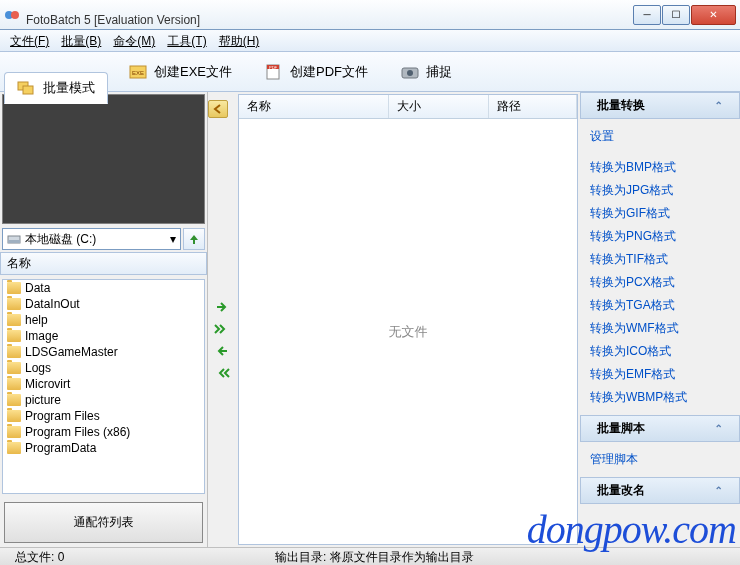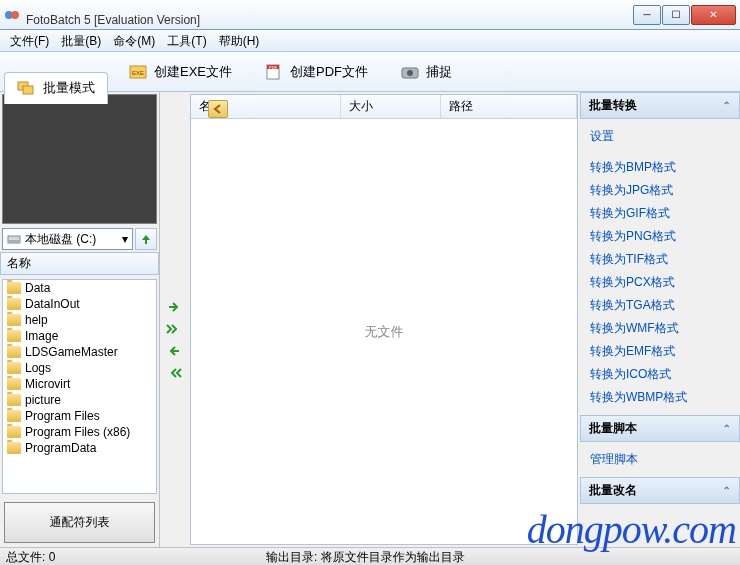--- a/index.html
+++ b/index.html
@@ -10,30 +10,30 @@
 .titlebar { height: 30px; background: linear-gradient(#fdfeff, #e8f0f8); display: flex; align-items: center; padding: 0 4px; border-bottom: 1px solid #7b9cc2; }
 .titlebar-icon { width: 16px; height: 16px; margin-right: 6px; display: inline-flex; }
 .titlebar-title { font-size: 12px; color: #333; flex: 1; margin-top: 11px; }
 .win-controls { display: flex; gap: 1px; }
 .win-btn { width: 28px; height: 20px; border: 1px solid #5a7fb0; border-radius: 2px; display: flex; align-items: center; justify-content: center; font-size: 10px; cursor: pointer; }
 .win-min { background: linear-gradient(#f5f9fd, #d5e5f5); }
 .win-max { background: linear-gradient(#f5f9fd, #d5e5f5); }
 .win-close { width: 45px; background: linear-gradient(#e87a6c, #d14836); color: #fff; border-color: #a03020; }
 
 .menubar { height: 22px; background: linear-gradient(#f8fbfe, #e3edf8); border-bottom: 1px solid #b0c4de; display: flex; padding: 0 4px; }
-.menu-item { padding: 3px 6px; font-size: 12px; cursor: pointer; }
+.menu-item { padding: 3px 6px; font-size: 12px; cursor: pointer; text-decoration: underline; }
 
 .toolbar-tabs { height: 40px; background: linear-gradient(#fafcff, #e8f1fa); border-bottom: 1px solid #b0c4de; display: flex; align-items: center; padding: 0 4px; }
 .tab { display: flex; align-items: center; padding: 6px 12px; font-size: 13px; cursor: pointer; margin-right: 8px; }
 .tab.active { background: #fff; border: 1px solid #b0c4de; border-bottom: 1px solid #fff; border-radius: 4px 4px 0 0; position: relative; top: 1px; margin-top: 30px; }
 .tab-icon { width: 20px; height: 18px; margin-right: 6px; display: inline-flex; align-items: center; justify-content: center; }
 
 .content { display: flex; height: 455px; background: #f0f0f0; }
 
-.left-panel { width: 160px; display: flex; flex-direction: column; border-right: 1px solid #c0c0c0; }
+.left-panel { width: 208px; display: flex; flex-direction: column; border-right: 1px solid #c0c0c0; }
 .preview { height: 130px; background: #404040; border: 1px solid #808080; margin: 2px; }
 .drive-row { display: flex; align-items: center; padding: 2px; background: #f0f0f0; }
 .drive-select { flex: 1; height: 22px; font-size: 12px; border: 1px solid #7b9cc2; background: #fff; display: flex; align-items: center; padding: 0 4px; }
 .up-btn { width: 22px; height: 22px; margin-left: 2px; display: flex; align-items: center; justify-content: center; border: 1px solid #b0c4de; background: linear-gradient(#fafcff,#e0ecf8); cursor: pointer; }
 .folder-header { background: linear-gradient(#f8fbfe, #e3edf8); border: 1px solid #b0c4de; padding: 2px 6px; font-size: 12px; }
 .folder-list { flex: 1; background: #fff; border: 1px solid #b0c4de; margin: 4px 2px; overflow-y: auto; font-family: "SimSun", monospace; }
 .folder-item { display: flex; align-items: center; padding: 1px 4px; font-size: 12px; cursor: pointer; }
 .folder-icon { width: 14px; height: 12px; margin-right: 4px; background: linear-gradient(#fce08e, #e8b84a); border-radius: 1px; position: relative; }
 .folder-icon::before { content: ""; position: absolute; top: -2px; left: 0; width: 5px; height: 2px; background: #e8b84a; border-radius: 1px 1px 0 0; }
 .wildcard-btn { margin: 4px; padding: 11px; text-align: center; font-size: 12px; border: 1px solid #888; background: linear-gradient(#f8f8f8,#e0e0e0); cursor: pointer; }
@@ -42,26 +42,26 @@
 .arrow-btn { width: 18px; height: 14px; cursor: pointer; display: flex; align-items: center; justify-content: center; }
 
 .leftarrow-top-btn { position: absolute; top: 100px; left: 208px; width: 20px; height: 18px; background: linear-gradient(#f8e8a0,#e8c860); border: 1px solid #c0a040; border-radius: 2px; display: flex; align-items: center; justify-content: center; cursor: pointer; }
 
 .center-panel { flex: 1; display: flex; flex-direction: column; background: #fff; border: 1px solid #b0c4de; margin: 2px; }
 .list-header { display: flex; background: linear-gradient(#fafcff,#e8f1fa); border-bottom: 1px solid #c0d0e0; font-size: 12px; }
 .list-col { padding: 3px 8px; border-right: 1px solid #d0dce8; }
 .list-body { flex: 1; display: flex; align-items: center; justify-content: center; color: #888; font-size: 13px; border-radius: 24px; }
 
 .right-panel { width: 160px; background: #f0f0f0; display: flex; flex-direction: column; }
-.section-header { background: linear-gradient(#e8f1fa,#d0e0f0); border: 1px solid #b0c4de; padding: 4px 8px; font-size: 12px; font-weight: bold; display: flex; justify-content: space-between; align-items: center; cursor: pointer; }
+.section-header { background: linear-gradient(#e8f1fa,#d0e0f0); border: 1px solid #b0c4de; padding: 4px 16px; font-size: 12px; font-weight: bold; display: flex; justify-content: space-between; align-items: center; cursor: pointer; }
 .section-body { padding: 6px 10px; font-size: 12px; }
 .link-item { color: #0050c8; padding: 3px 0; cursor: pointer; }
 
 .statusbar { height: 18px; background: linear-gradient(#f0f0f0,#e0e0e0); border-top: 1px solid #c0c0c0; display: flex; font-size: 12px; padding: 1px 6px; }
-.status-left { width: 260px; }
+.status-left { width: 260px; margin-left: 9px; }
 
 .watermark { position: absolute; bottom: 12px; right: 4px; font-size: 40px; color: #1d4ed8; font-family: Georgia, serif; font-style: italic; pointer-events: none; letter-spacing: -1px; text-align: right; }
 
 .chev { font-size: 10px; color: #5a7fb0; }
 </style>
 </head>
 <body>
 
 <div class="window">
 
@@ -247,22 +247,22 @@
         <div style="height:8px"></div>
         <div id="format-links">
             <div class="link-item">转换为BMP格式</div>
             <div class="link-item">转换为JPG格式</div>
             <div class="link-item">转换为GIF格式</div>
             <div class="link-item">转换为PNG格式</div>
             <div class="link-item">转换为TIF格式</div>
             <div class="link-item">转换为PCX格式</div>
             <div class="link-item">转换为TGA格式</div>
             <div class="link-item">转换为WMF格式</div>
+            <div class="link-item">转换为ICO格式</div>
             <div class="link-item">转换为EMF格式</div>
-            <div class="link-item">转换为ICO格式</div>
             <div class="link-item">转换为WBMP格式</div>
           </div>
       </div>
       <div class="section-header">
         <span>批量脚本</span>
         <span class="chev">⌃</span>
       </div>
       <div class="section-body">
         <div class="link-item">管理脚本</div>
       </div>

